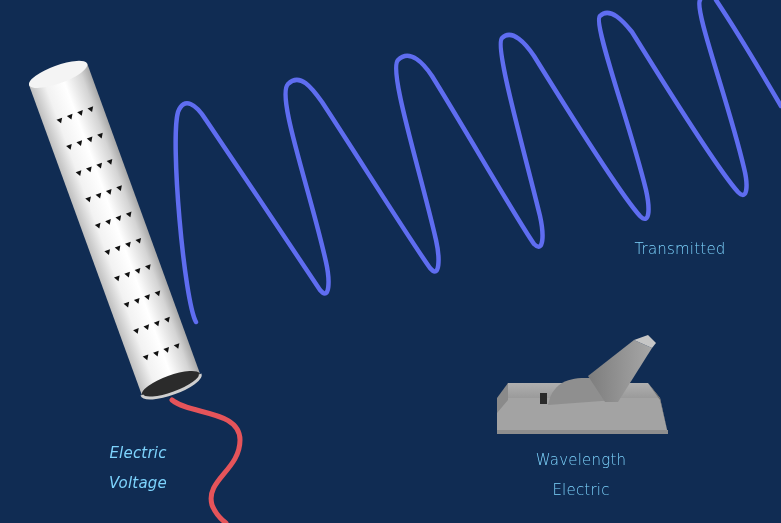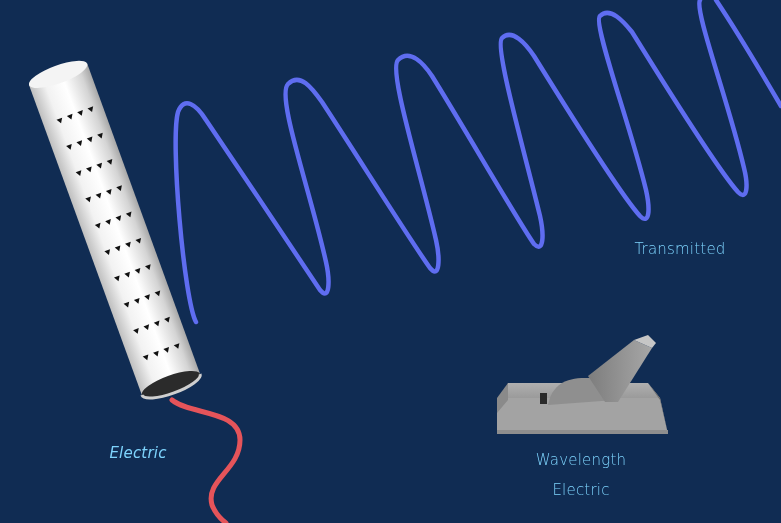--- a/index.html
+++ b/index.html
@@ -158,18 +158,19 @@
       <polygon points="588,376 634,340 652,348 618,402 605,402" fill="url(#leverGrad)"></polygon>
       <polygon points="634,340 648,335 656,343 652,348" fill="#c6c6c6"></polygon>
     </g>
   </svg>
 
   <div class="label" id="lbl-signal">
     <span>Transmitted</span>
   </div>
   <div class="label" id="lbl-voltage">
     <span>Electric</span>
+    <span>Voltage</span>
   </div>
   <div class="label" id="lbl-control">
     <span>Wavelength</span>
     <span>Electric</span>
   </div>
 </div>
 
 </body></html>

